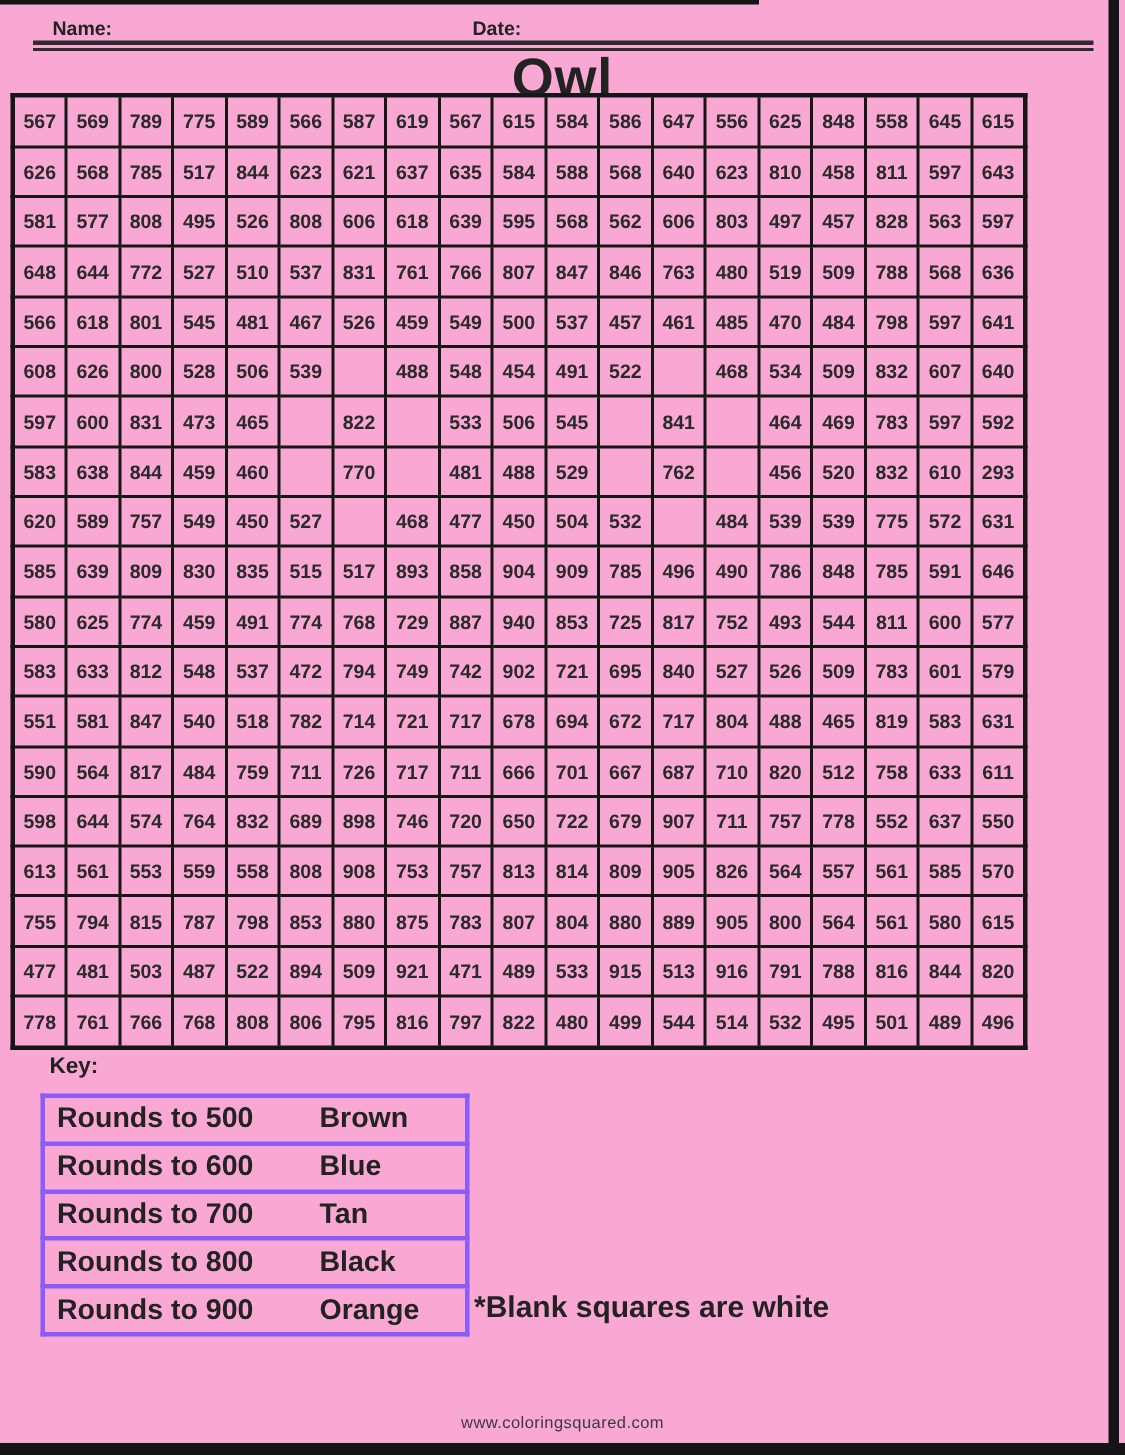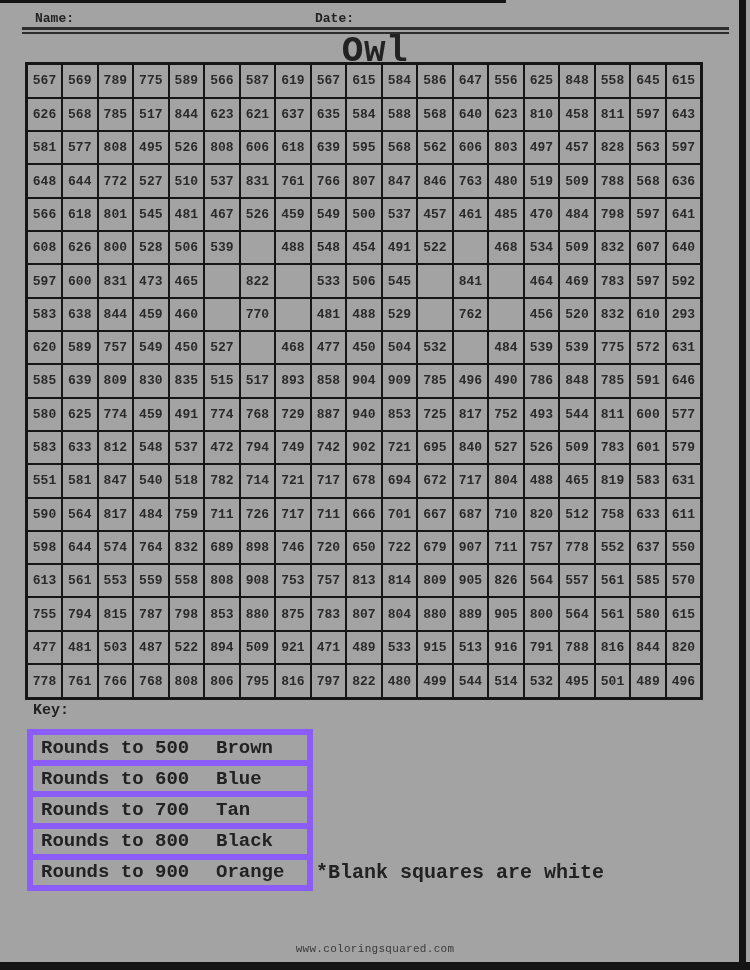--- a/index.html
+++ b/index.html
@@ -1,19 +1,19 @@
 <!DOCTYPE html>
 <html><head>
 <meta charset="utf-8">
 <style>
   html, body { margin:0; padding:0; background:#e9e9e7; }
   .page {
     position:relative; width:750px; height:970px; margin:0 auto;
-    background:#a3a3a3; overflow:hidden;
-    font-family:Liberation Mono, monospace;
+    background:#f9a8d4; overflow:hidden;
+    font-family:Liberation Sans, sans-serif;
     color:#222;
   }
   
   .artifact-top    { position:absolute; top:0; left:0; width:506px; height:3px; background:#141414; }
   .artifact-right  { position:absolute; top:0; left:739px; width:7px; height:962px; background:#141414; }
   .artifact-bottom { position:absolute; top:962px; left:0; width:750px; height:8px; background:#141414; }
 
   
   .name-label { position:absolute; top:11px; left:35px;  font-size:13px; font-weight:700; }
   .date-label { position:absolute; top:11px; left:315px; font-size:13px; font-weight:700; }
@@ -21,42 +21,42 @@
     position:absolute; top:27px; left:22px; width:707px; height:2px;
     border-top:3px solid #2c2c2c; border-bottom:2px solid #2c2c2c;
   }
   .page-title {
     position:absolute; top:31px; left:0; width:750px; text-align:center;
     font-size:36px; font-weight:600; letter-spacing:0.5px;
   }
 
   
   table.grid {
-    position:absolute; top:62px; left:25px;
+    position:absolute; top:62px; left:7px;
     width:678px; height:638px;
     border-collapse:collapse; table-layout:fixed;
     border:3px solid #161616;
   }
   table.grid td {
     border:2px solid #161616;
     text-align:center; vertical-align:middle;
     font-size:13px; font-weight:700; color:#2a2a2a;
     padding:0; overflow:hidden;
   }
 
   
   .key-label { position:absolute; top:702px; left:33px; font-size:15px; font-weight:600; }
   table.key {
     position:absolute; top:729px; left:27px;
     width:286px; height:162px;
     border-collapse:collapse; table-layout:fixed;
     border:3px solid #161616;
   }
   table.key td {
-    border:6px solid #8b5cf6; padding:0 0 0 8px;
+    border:3px solid #8b5cf6; padding:0 0 0 8px;
     font-size:19px; font-weight:600; vertical-align:middle;
     position:relative; white-space:nowrap;margin-left:12px;
   }
   .key-color { position:absolute; left:183px; top:50%; transform:translateY(-50%); }
 
   .blank-note {
     position:absolute; top:861px; left:316px;
     font-size:20px; font-weight:600;
   }
 

